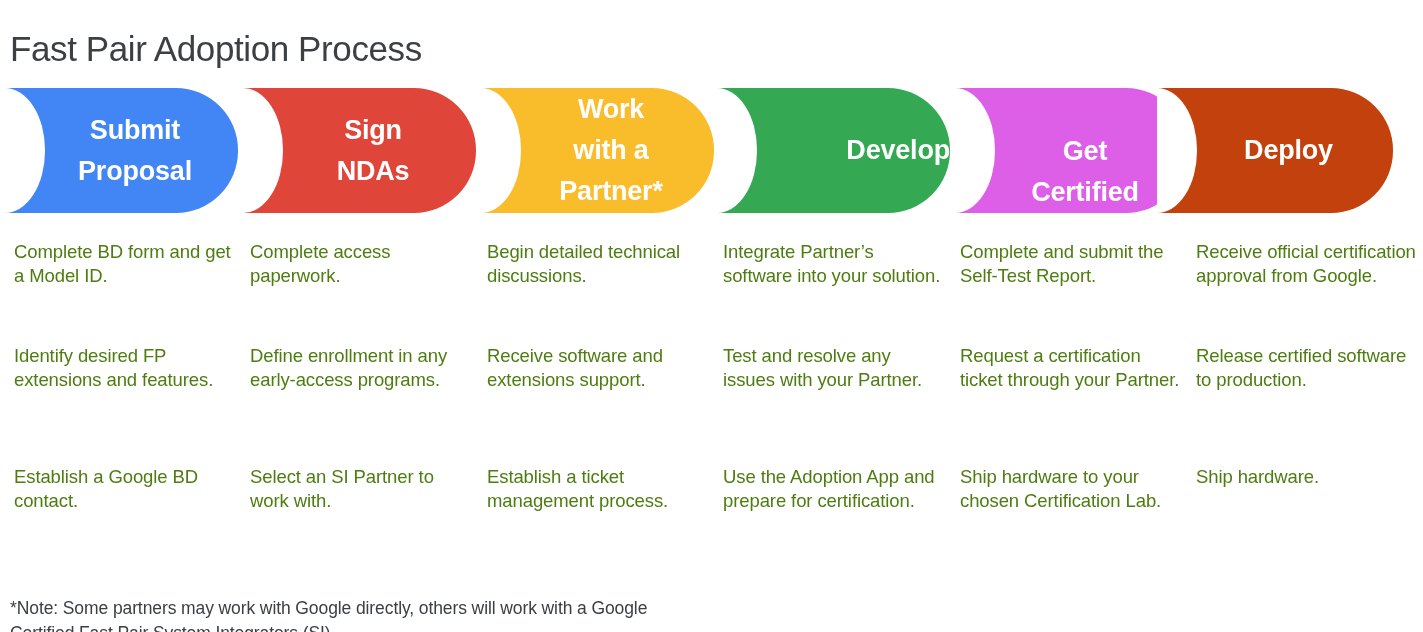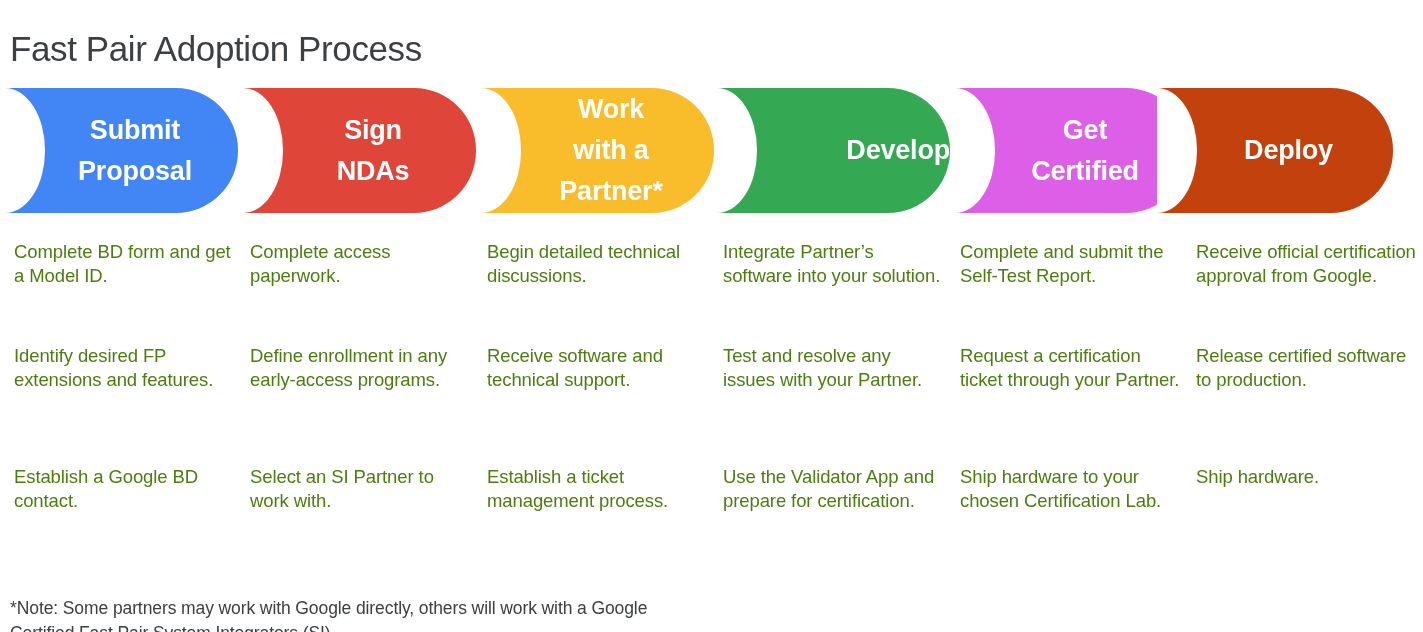--- a/index.html
+++ b/index.html
@@ -128,21 +128,21 @@
     </div>
     <div class="chevron" style="left: 238px; width: 232px; background: rgb(224, 69, 58);">
       <span class="notch"></span>
       <span class="chevron-label">Sign
 NDAs</span>
     </div>
     <div class="chevron" style="left: 712px; width: 232px; background: rgb(52, 168, 83); justify-content: flex-end;">
       <span class="notch"></span>
       <span class="chevron-label">Develop</span>
     </div>
-    <div class="chevron" style="left: 950px; width: 232px; background: rgb(221, 95, 232);">
+    <div class="chevron" style="left: 950px; width: 232px; background: rgb(221, 95, 232); align-items: flex-end;">
       <span class="notch"></span>
       <span class="chevron-label">Get
 Certified</span>
     </div>
     <div class="chevron" style="left: 1152px; width: 235px; background: #c2410c;">
       <span class="notch"></span>
       <span class="chevron-label">Deploy</span>
     </div>
   </div>
 
@@ -152,27 +152,27 @@
       <div class="step-item row1">Identify desired FP extensions and features.</div>
       <div class="step-item row2">Establish a Google BD contact.</div>
     </div>
     <div class="step-column" style="left: 250px;">
       <div class="step-item row0">Complete access paperwork.</div>
       <div class="step-item row1">Define enrollment in any early-access programs.</div>
       <div class="step-item row2">Select an SI Partner to work with.</div>
     </div>
     <div class="step-column" style="left: 487px;">
       <div class="step-item row0">Begin detailed technical discussions.</div>
-      <div class="step-item row1">Receive software and technical support.</div>
+      <div class="step-item row1">Receive software and extensions support.</div>
       <div class="step-item row2">Establish a ticket management process.</div>
     </div>
     <div class="step-column" style="left: 723px;">
       <div class="step-item row0">Integrate Partner’s software into your solution.</div>
       <div class="step-item row1">Test and resolve any issues with your Partner.</div>
-      <div class="step-item row2">Use the Validator App and prepare for certification.</div>
+      <div class="step-item row2">Use the Adoption App and prepare for certification.</div>
     </div>
     <div class="step-column" style="left: 960px;">
       <div class="step-item row0">Complete and submit the Self-Test Report.</div>
       <div class="step-item row1">Request a certification ticket through your Partner.</div>
       <div class="step-item row2">Ship hardware to your chosen Certification Lab.</div>
     </div>
     <div class="step-column" style="left: 1196px;">
       <div class="step-item row0">Receive official certification approval from Google.</div>
       <div class="step-item row1">Release certified software to production.</div>
       <div class="step-item row2">Ship hardware.</div>

